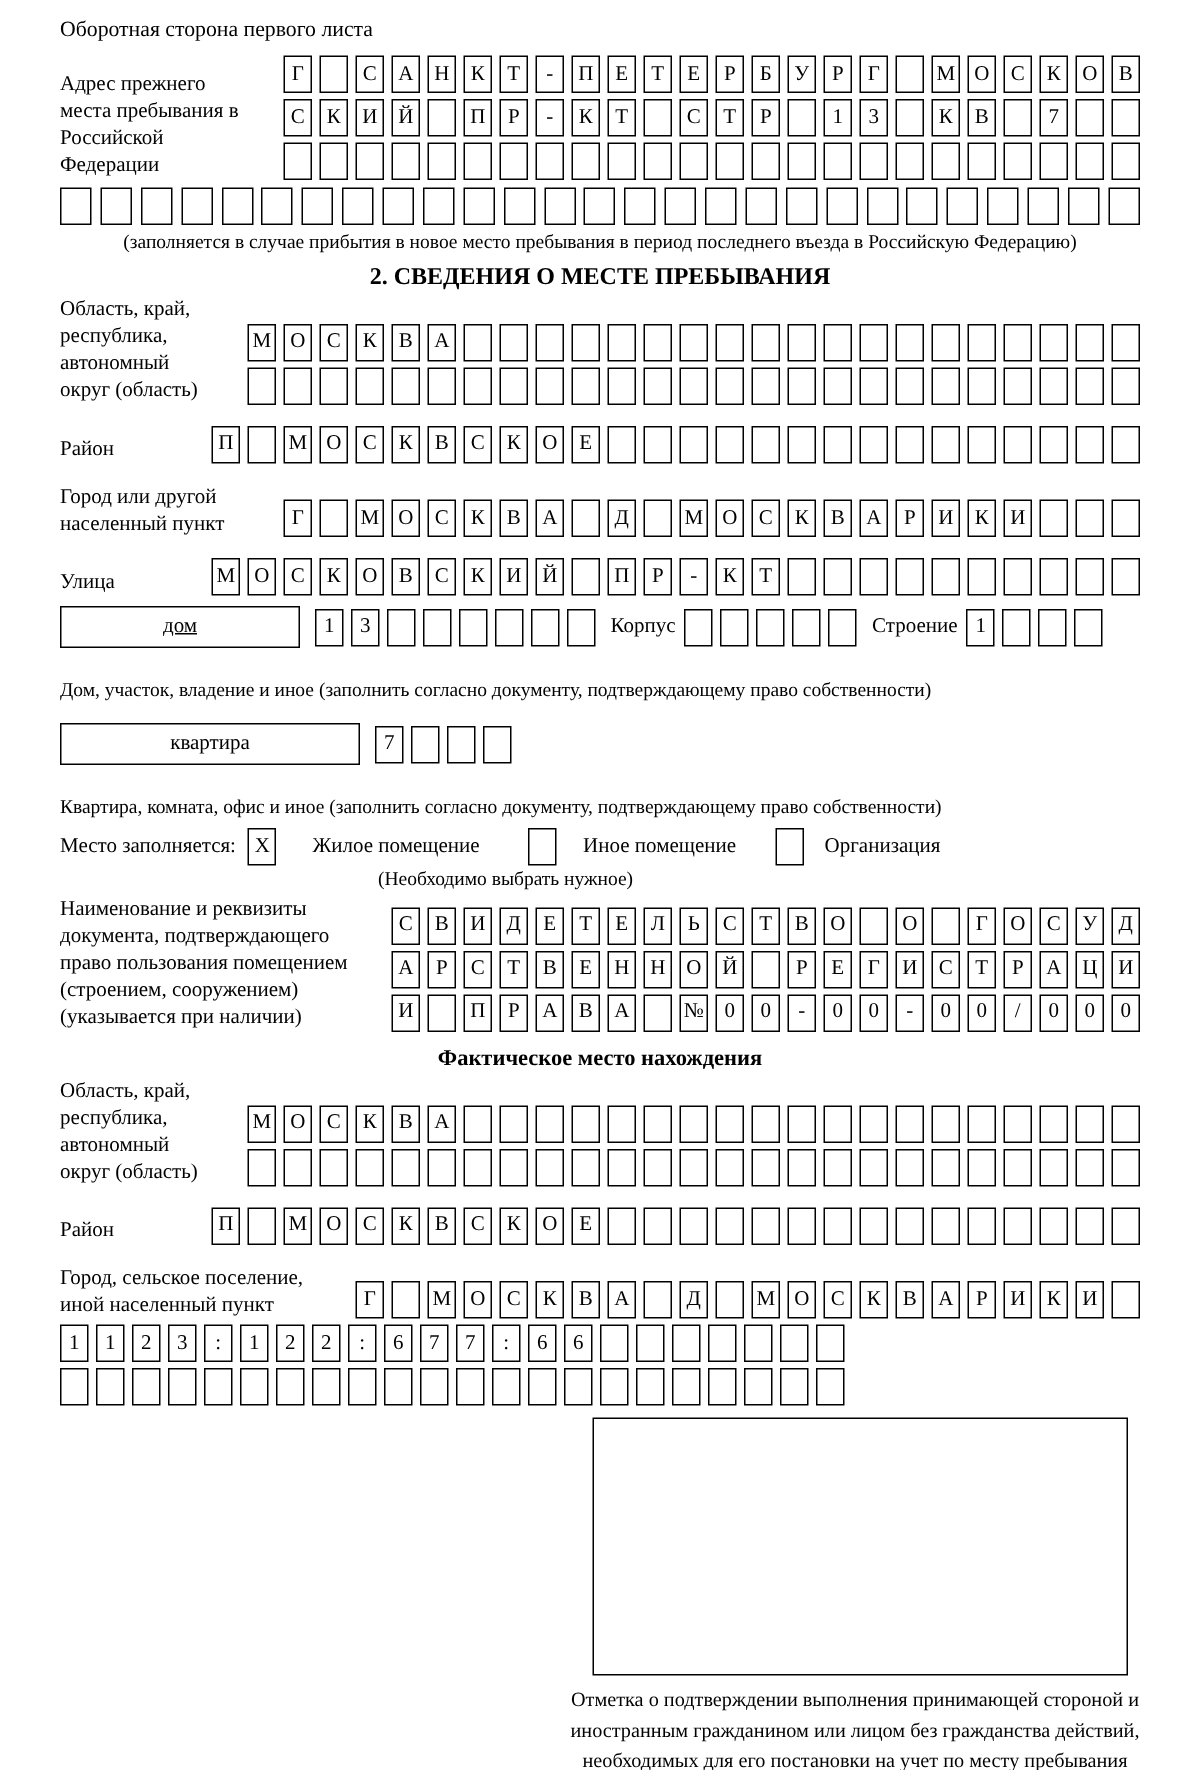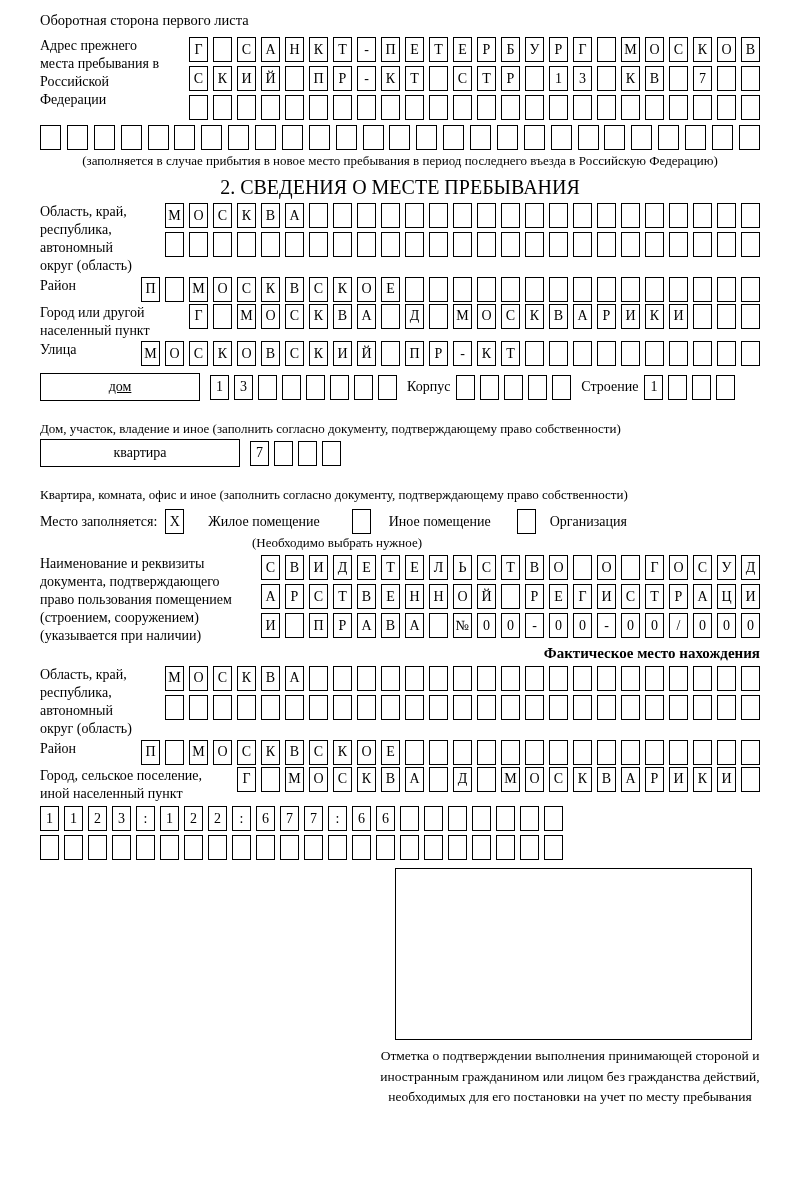--- a/index.html
+++ b/index.html
@@ -4,63 +4,63 @@
 <style>
   html,body{margin:0;padding:0;background:#fff;}
   body{
     width:800px;height:1180px;
     font-family:"Liberation Serif","DejaVu Serif",serif;
     color:#000;overflow:hidden;
   }
   .page{padding:12px 40px 0 40px;width:720px;}
   .header-note{font-size:14.5px;padding-right:18px;}
 
-  .frow{display:flex;justify-content:space-between;align-items:flex-start;margin-top:3px;gap:24px;}
+  .frow{display:flex;justify-content:space-between;align-items:flex-end;margin-top:3px;gap:24px;}
   .flabel{font-size:14px;line-height:1.28;}
   .w135{width:135px;} .w112{width:112px;} .w130{width:130px;} .w150{width:150px;}
   .w190{width:190px;} .w205{width:205px;} .w160{width:160px;}
   .stack{display:flex;flex-direction:column;gap:4px;}
 
   .boxrow{display:flex;gap:5px;}
   .box{
     width:19px;height:25px;flex:0 0 auto;box-sizing:border-box;
     border:1.5px solid #000;display:flex;align-items:center;justify-content:center;
     font-size:14px;line-height:1;
   }
   .spread{justify-content:space-between;margin-top:5px;}
   .spread .box{width:21px;}
 
   .center-note{text-align:center;font-size:13px;margin-top:3px;}
-  .sec-title{text-align:center;font-weight:normal;font-size:20px;margin-top:7px;}
+  .sec-title{text-align:center;font-weight:bold;font-size:16px;margin-top:7px;}
 
   .domrow{display:flex;align-items:center;margin-top:7px;}
   .inline-field{
     box-sizing:border-box;border:1.5px solid #000;height:28px;
     display:flex;align-items:center;justify-content:center;font-size:14px;
   }
   .fw160{width:160px;text-decoration:underline;} .fw200{width:200px;}
   .inline-label{font-size:14px;white-space:nowrap;}
   .caption{font-size:13px;margin-top:20px;}
 
   .mestorow{display:flex;align-items:center;margin-top:6px;font-size:14px;}
   .mesto-note{font-size:13px;margin-left:212px;margin-top:1px;}
 
-  .factual-title{text-align:right;font-weight:bold;font-size:15px;}
+  .factual-title{text-align:center;font-weight:bold;font-size:15px;margin-top:10px;}
   .factual-note{text-align:center;font-size:13px;line-height:1.35;margin-top:6px;}
 
   .stamp-box{
     box-sizing:border-box;border:1.5px solid #000;
     width:357px;height:172px;margin-left:355px;margin-top:8px;
   }
   .stamp-caption{
     width:400px;margin-left:330px;margin-top:6px;
     text-align:center;font-size:13.5px;line-height:1.5;
   }
 
-  .mt2{margin-top:2px;} .mt4{margin-top:4px;} .mt8{margin-top:8px;}
+  .mt2{margin-top:14px;} .mt4{margin-top:4px;} .mt8{margin-top:8px;}
 </style>
 </head>
 <body>
 
 <div class="page">
 
   <div class="header-note">Оборотная сторона первого листа</div>
 
   <div class="frow mt8">
     <div class="flabel w135">Адрес прежнего места пребывания в Российской Федерации</div>

